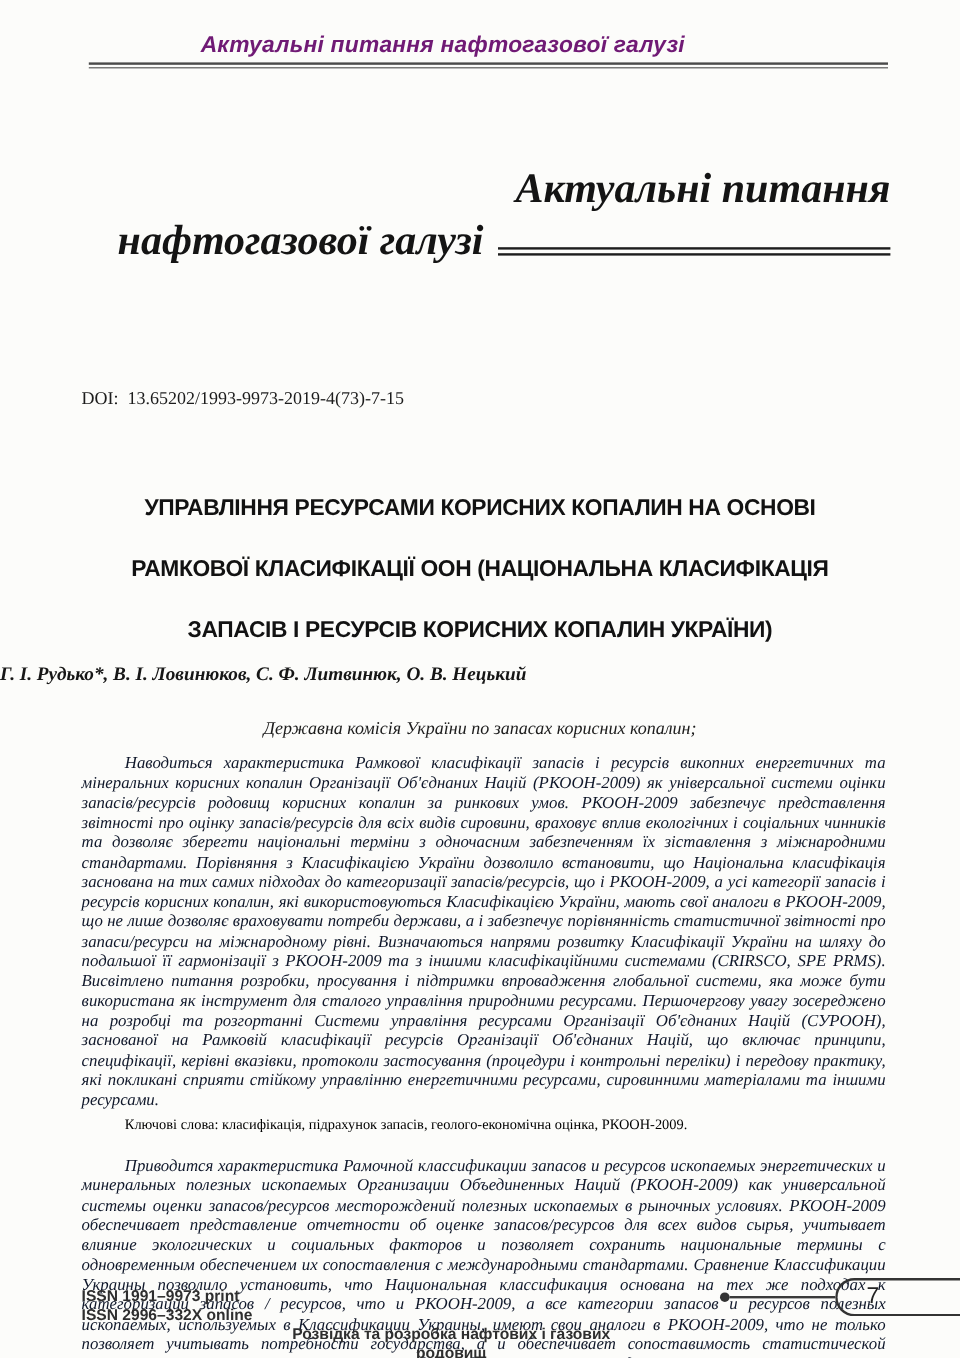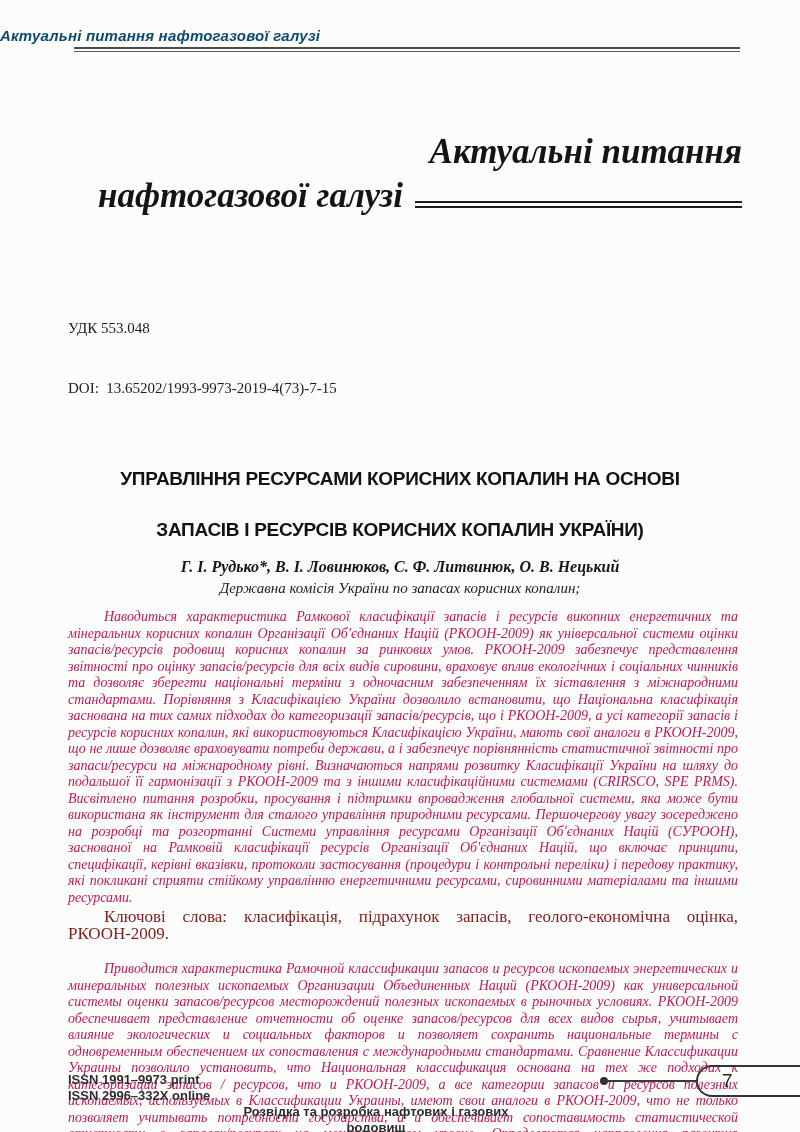--- a/index.html
+++ b/index.html
@@ -9,27 +9,27 @@
     height: 1132px;
     margin: 0 auto;
     background: #fcfcfa;
     overflow: hidden;
     color: #1f1f1f;
   }
 
   
   .running-header {
     padding: 27px 62px 0 0;
-    text-align: left;
-    font-family: "Liberation Sans", sans-serif;
-    font-style: italic;
-    font-weight: bold;
-    font-size: 15px;
+    text-align: center;
+    font-family: "Liberation Sans", sans-serif;
+    font-style: italic;
+    font-weight: bold;
+    font-size: 19px;
     letter-spacing: 0.2px;
-    color: #0c4a6e;
+    color: #701a75;
   }
   .header-rule {
     margin: 3px 60px 0 74px;
     height: 2px;
     border-top: 2px solid #4a4a4a;
     border-bottom: 1px solid #5a5a5a;
   }
 
   
   .section-title {
@@ -73,58 +73,58 @@
     font-size: 19px;
     line-height: 21px;
     letter-spacing: -0.3px;
     color: #121212;
   }
   .article-title span { display: block; margin-top: 30px; }
 
   
   .authors {
     margin-top: 18px;
-    text-align: center;
+    text-align: left;
     font-family: "Liberation Serif", serif;
     font-style: italic;
     font-weight: bold;
     font-size: 16px;
     color: #161616;
   }
   .affiliation {
-    margin-top: 1px;
+    margin-top: 25px;
     text-align: center;
     font-family: "Liberation Serif", serif;
     font-style: italic;
     font-size: 15px;
     line-height: 22px;
     color: #1c1c1c;
   }
   .email { letter-spacing: 2.5px; }
 
   
   .abstract {
     margin: 10px 62px 0 68px;
     text-align: justify;
     text-indent: 36px;
     font-family: "Liberation Serif", serif;
     font-style: italic;
     font-size: 14px;
     line-height: 16.5px;
-    color: #be185d;
+    color: #0f172a;
   }
   .keywords {
     margin: 3px 62px 0 68px;
     text-align: justify;
     text-indent: 36px;
     font-family: "Liberation Serif", serif;
     font-style: normal;
-    font-size: 17px;
+    font-size: 12px;
     line-height: 16.5px;
-    color: #7f1d1d;
+    color: #000000;
   }
   .abstract-ru { margin-top: 19px; }
 
   
   .footer {
     position: absolute;
     left: 68px;
     right: 0;
     top: 1072px;
     display: flex;
@@ -175,26 +175,26 @@
 
   <div class="section-title">
     <span class="line1">Актуальні питання</span>
     <span class="line2">
       <span>нафтогазової галузі</span>
       <span class="title-rule"></span>
     </span>
   </div>
 
   <div class="udc-block">
-    <div>УДК 553.048</div>
     <div>DOI:  13.65202/1993-9973-2019-4(73)-7-15</div>
   </div>
 
   <div class="article-title">
     <span>УПРАВЛІННЯ РЕСУРСАМИ КОРИСНИХ КОПАЛИН НА ОСНОВІ</span>
+    <span>РАМКОВОЇ КЛАСИФІКАЦІЇ ООН (НАЦІОНАЛЬНА КЛАСИФІКАЦІЯ</span>
     <span>ЗАПАСІВ І РЕСУРСІВ КОРИСНИХ КОПАЛИН УКРАЇНИ)</span>
   </div>
 
   <div class="authors">Г. І. Рудько*, В. І. Ловинюков, С. Ф. Литвинюк, О. В. Нецький</div>
 
   <div class="affiliation">
     <div>Державна комісія України по запасах корисних копалин;</div>
   </div>
 
   <div class="abstract">Наводиться характеристика Рамкової класифікації запасів і ресурсів викопних енергетичних та мінеральних корисних копалин Організації Об'єднаних Націй (РКООН-2009) як універсальної системи оцінки запасів/ресурсів родовищ корисних копалин за ринкових умов. РКООН-2009 забезпечує представлення звітності про оцінку запасів/ресурсів для всіх видів сировини, враховує вплив екологічних і соціальних чинників та дозволяє зберегти національні терміни з одночасним забезпеченням їх зіставлення з міжнародними стандартами. Порівняння з Класифікацією України дозволило встановити, що Національна класифікація заснована на тих самих підходах до категоризації запасів/ресурсів, що і РКООН-2009, а усі категорії запасів і ресурсів корисних копалин, які використовуються Класифікацією України, мають свої аналоги в РКООН-2009, що не лише дозволяє враховувати потреби держави, а і забезпечує порівнянність статистичної звітності про запаси/ресурси на міжнародному рівні. Визначаються напрями розвитку Класифікації України на шляху до подальшої її гармонізації з РКООН-2009 та з іншими класифікаційними системами (CRIRSCO, SPE PRMS). Висвітлено питання розробки, просування і підтримки впровадження глобальної системи, яка може бути використана як інструмент для сталого управління природними ресурсами. Першочергову увагу зосереджено на розробці та розгортанні Системи управління ресурсами Організації Об'єднаних Націй (СУРООН), заснованої на Рамковій класифікації ресурсів Організації Об'єднаних Націй, що включає принципи, специфікації, керівні вказівки, протоколи застосування (процедури і контрольні переліки) і передову практику, які покликані сприяти стійкому управлінню енергетичними ресурсами, сировинними матеріалами та іншими ресурсами.</div>

